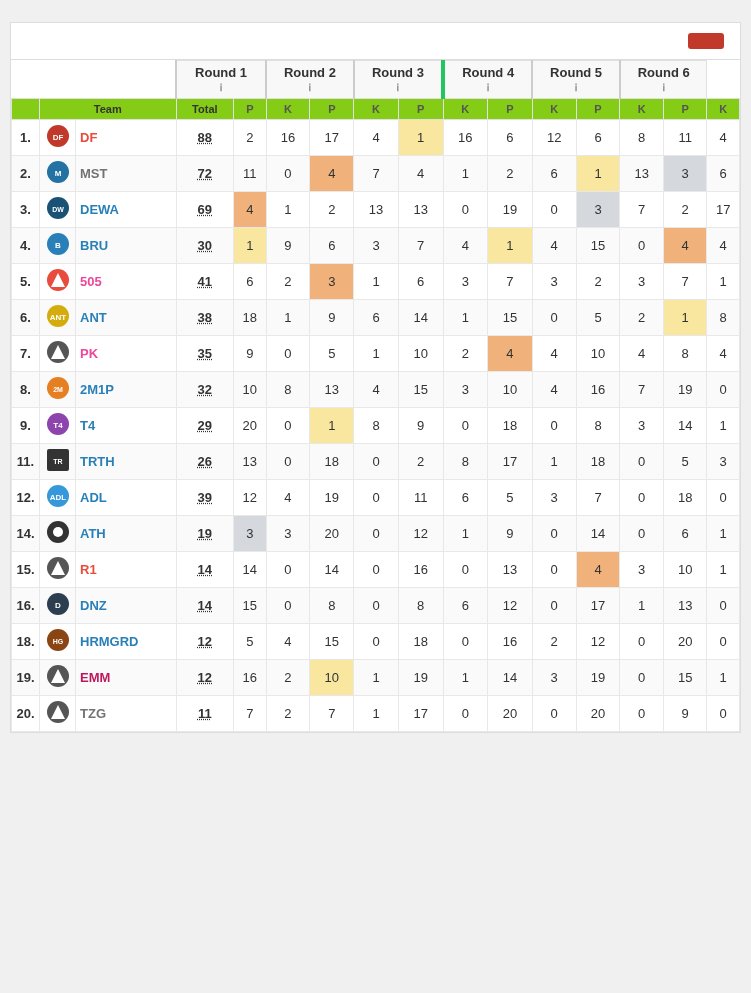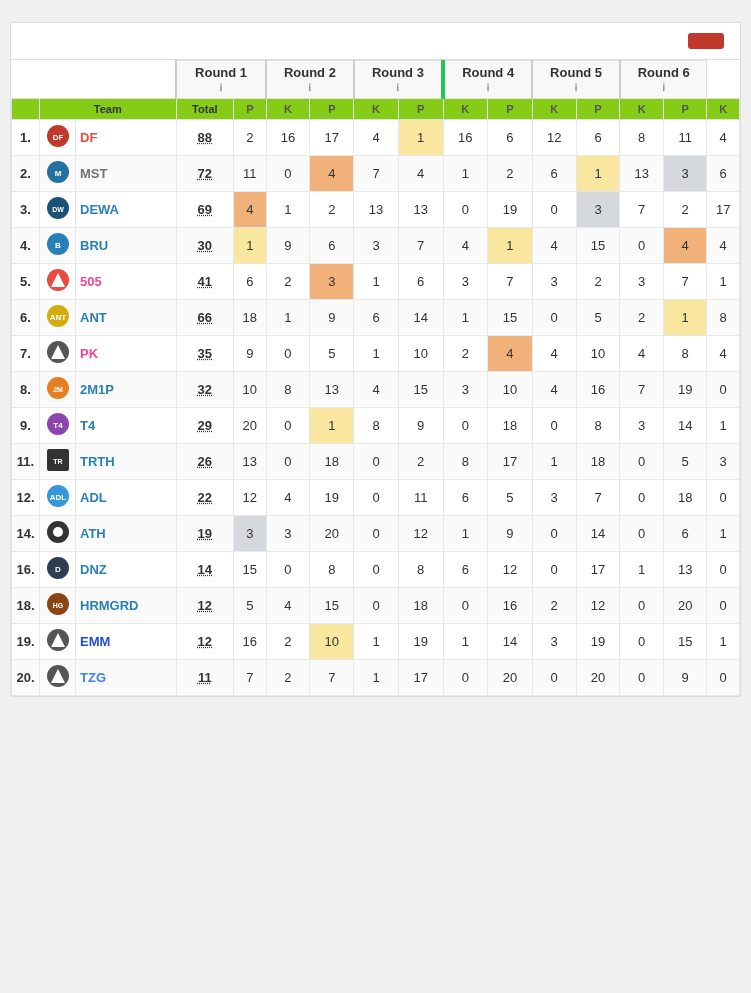--- a/index.html
+++ b/index.html
@@ -238,21 +238,21 @@
           <td class="">7</td>
           <td class="">1</td>
   </tr>
         <tr>
     <td class="rank-col">6.</td>
     <td class="logo-col"><svg width="22" height="22" viewBox="0 0 22 22">
               <circle cx="11" cy="11" r="11" fill="#d4ac0d"></circle>
               <text x="11" y="15" text-anchor="middle" fill="white" font-size="8" font-weight="bold">ANT</text>
             </svg></td>
     <td class="team-col" style="color:#2980b9">ANT</td>
-    <td class="total-col">66</td>
+    <td class="total-col">38</td>
     <td class="">18</td>
           <td class="">1</td>
           <td class="">9</td>
           <td class="">6</td>
           <td class="">14</td>
           <td class="">1</td>
           <td class="">15</td>
           <td class="">0</td>
           <td class="">5</td>
           <td class="">2</td>
@@ -343,21 +343,21 @@
           <td class="">5</td>
           <td class="">3</td>
   </tr>
         <tr>
     <td class="rank-col">12.</td>
     <td class="logo-col"><svg width="22" height="22" viewBox="0 0 22 22">
               <circle cx="11" cy="11" r="11" fill="#3498db"></circle>
               <text x="11" y="15" text-anchor="middle" fill="white" font-size="8" font-weight="bold">ADL</text>
             </svg></td>
     <td class="team-col" style="color:#2980b9">ADL</td>
-    <td class="total-col">22</td>
+    <td class="total-col">39</td>
     <td class="">12</td>
           <td class="">4</td>
           <td class="">19</td>
           <td class="">0</td>
           <td class="">11</td>
           <td class="">6</td>
           <td class="">5</td>
           <td class="">3</td>
           <td class="">7</td>
           <td class="">0</td>
@@ -379,20 +379,41 @@
           <td class="">12</td>
           <td class="">1</td>
           <td class="">9</td>
           <td class="">0</td>
           <td class="">14</td>
           <td class="">0</td>
           <td class="">6</td>
           <td class="">1</td>
   </tr>
         <tr>
+    <td class="rank-col">15.</td>
+    <td class="logo-col"><svg width="22" height="22" viewBox="0 0 22 22">
+              <circle cx="11" cy="11" r="11" fill="#555"></circle>
+              <polygon points="11,4 18,18 4,18" fill="white"></polygon>
+            </svg></td>
+    <td class="team-col" style="color:#e74c3c">R1</td>
+    <td class="total-col">14</td>
+    <td class="">14</td>
+          <td class="">0</td>
+          <td class="">14</td>
+          <td class="">0</td>
+          <td class="">16</td>
+          <td class="">0</td>
+          <td class="">13</td>
+          <td class="">0</td>
+          <td class="highlight-orange">4</td>
+          <td class="">3</td>
+          <td class="">10</td>
+          <td class="">1</td>
+  </tr>
+        <tr>
     <td class="rank-col">16.</td>
     <td class="logo-col"><svg width="22" height="22" viewBox="0 0 22 22">
               <circle cx="11" cy="11" r="11" fill="#2c3e50"></circle>
               <text x="11" y="15" text-anchor="middle" fill="white" font-size="8" font-weight="bold">D</text>
             </svg></td>
     <td class="team-col" style="color:#2980b9">DNZ</td>
     <td class="total-col">14</td>
     <td class="">15</td>
           <td class="">0</td>
           <td class="">8</td>
@@ -426,42 +447,42 @@
           <td class="">0</td>
           <td class="">20</td>
           <td class="">0</td>
   </tr>
         <tr>
     <td class="rank-col">19.</td>
     <td class="logo-col"><svg width="22" height="22" viewBox="0 0 22 22">
               <circle cx="11" cy="11" r="11" fill="#555"></circle>
               <polygon points="11,4 18,18 4,18" fill="white"></polygon>
             </svg></td>
-    <td class="team-col" style="color:#1d4ed8">EMM</td>
+    <td class="team-col" style="color:#be185d">EMM</td>
     <td class="total-col">12</td>
     <td class="">16</td>
           <td class="">2</td>
           <td class="highlight-yellow">10</td>
           <td class="">1</td>
           <td class="">19</td>
           <td class="">1</td>
           <td class="">14</td>
           <td class="">3</td>
           <td class="">19</td>
           <td class="">0</td>
           <td class="">15</td>
           <td class="">1</td>
   </tr>
         <tr>
     <td class="rank-col">20.</td>
     <td class="logo-col"><svg width="22" height="22" viewBox="0 0 22 22">
               <circle cx="11" cy="11" r="11" fill="#555"></circle>
               <polygon points="11,4 18,18 4,18" fill="white"></polygon>
             </svg></td>
-    <td class="team-col" style="color:#3b82f6">TZG</td>
+    <td class="team-col" style="color:#737373">TZG</td>
     <td class="total-col">11</td>
     <td class="">7</td>
           <td class="">2</td>
           <td class="">7</td>
           <td class="">1</td>
           <td class="">17</td>
           <td class="">0</td>
           <td class="">20</td>
           <td class="">0</td>
           <td class="">20</td>

